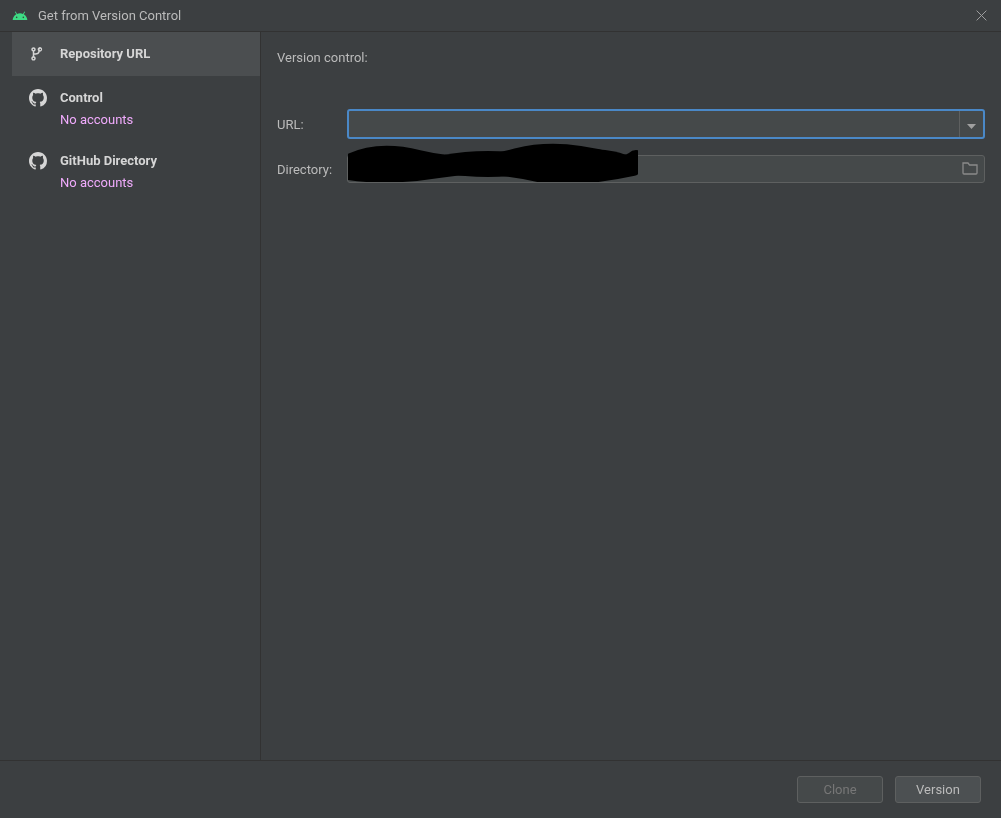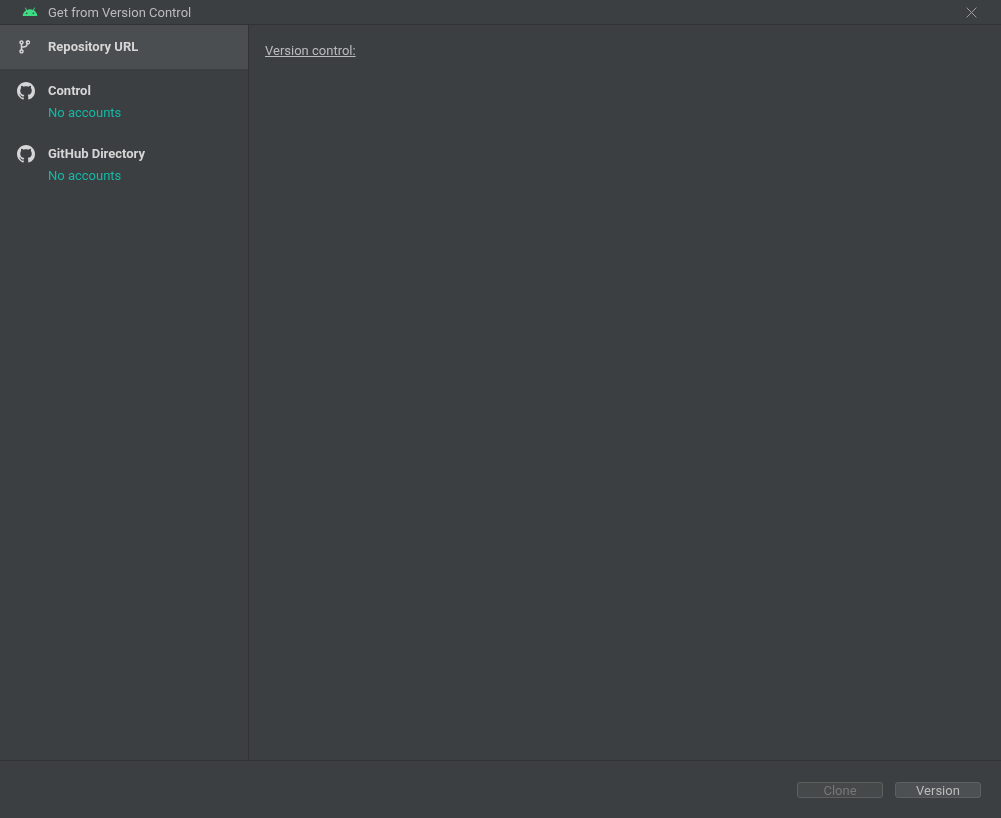--- a/index.html
+++ b/index.html
@@ -11,25 +11,25 @@
     body {
       width: 1001px;
       height: 818px;
       background: #3c3f41;
       color: #bbbbbb;
       overflow: hidden;
       display: flex;
       flex-direction: column;
     }
     .titlebar {
-      height: 25px;
-      background: #3c3f41;
-      display: flex;
-      align-items: center;
-      padding: 0 22px;
+      height: 32px;
+      background: #3c3f41;
+      display: flex;
+      align-items: center;
+      padding: 0 12px;
       border-bottom: 1px solid #323232;
     }
     .titlebar-icon {
       width: 16px;
       height: 16px;
       margin-right: 10px;
     }
     .titlebar-title {
       font-size: 13px;
       color: #bbbbbb;
@@ -43,20 +43,21 @@
       align-items: center;
       justify-content: center;
     }
     .titlebar-close svg {
       stroke: #a0a0a0;
     }
     .main-area {
       flex: 1;
       display: flex;
       min-height: 0;
+      padding-left: 12px;
     }
     .sidebar {
       width: 249px;
       background: #3c3f41;
       border-right: 1px solid #323232;
       display: flex;
       flex-direction: column;
     }
     .sidebar-item {
       padding: 12px 14px 12px 16px;
@@ -81,29 +82,28 @@
       flex-direction: column;
     }
     .sidebar-item-label {
       font-size: 13px;
       color: #d6d6d6;
       font-weight: bold;
       line-height: 20px;
     }
     .sidebar-item-sublabel {
       font-size: 13px;
-      color: #14b8a6;
+      color: #f0abfc;
       margin-top: 4px;
     }
     .content {
       flex: 1;
       padding: 18px 16px 16px 16px;
       background: #3c3f41;
       position: relative;
-      text-decoration: underline;
     }
     .form-row {
       display: flex;
       align-items: center;
       margin-bottom: 16px;
     }
     .form-label {
       width: 110px;
       text-align: left;
       font-size: 13px;
@@ -196,21 +196,21 @@
       height: 58px;
       border-top: 1px solid #323232;
       display: flex;
       align-items: center;
       justify-content: flex-end;
       padding: 0 20px;
       gap: 12px;
       background: #3c3f41;
     }
     .btn {
-      height: 16px;
+      height: 27px;
       min-width: 86px;
       border: 1px solid #5e6060;
       background: #4c5052;
       color: #bbbbbb;
       font-size: 13px;
       border-radius: 3px;
       cursor: pointer;
       padding: 0 16px;
     }
     .btn.disabled {
@@ -278,21 +278,56 @@
   </div>
 
   <div class="content">
 
     <div class="form-row">
       <span class="form-label">Version control:</span>
     </div>
 
     <div style="height:28px"></div>
 
-
+    <div class="form-row form-row-url">
+      <span class="form-label">URL:</span>
+      <div class="url-field-wrap">
+        <input class="url-input" type="text" value="" style="">
+        <div class="url-dropdown-btn">
+          <span>
+            <svg width="9" height="6" viewBox="0 0 9 6">
+                <path d="M0 0 L4.5 5 L9 0 Z" fill="#a0a0a0"></path>
+              </svg>
+          </span>
+        </div>
+      </div>
+    </div>
+
+    <div class="form-row form-row-dir">
+      <span class="form-label">Directory:</span>
+      <div class="dir-field-wrap">
+        <div class="redaction">
+          <svg viewBox="0 0 290 40" width="290" height="40">
+            <path d="M2 22 Q 30 8, 70 18 Q 120 30, 170 16 Q 210 6, 260 20 Q 280 26, 288 18" stroke="#000" stroke-width="20" fill="none" stroke-linecap="round"></path>
+            <path d="M0 30 Q 40 36, 90 28 Q 140 20, 190 32 Q 230 38, 285 26" stroke="#000" stroke-width="16" fill="none" stroke-linecap="round"></path>
+            <ellipse cx="40" cy="20" rx="38" ry="14" fill="#000"></ellipse>
+            <ellipse cx="140" cy="22" rx="60" ry="13" fill="#000"></ellipse>
+            <ellipse cx="240" cy="20" rx="45" ry="13" fill="#000"></ellipse>
+          </svg>
+        </div>
+        <input class="dir-input" type="text" value="" style="">
+        <div class="dir-browse-btn">
+          <span>
+            <svg width="16" height="14" viewBox="0 0 16 14">
+              <path d="M1 2 h5 l1.5 2 H15 v8 a1 1 0 0 1-1 1 H2 a1 1 0 0 1-1-1 Z" fill="none" stroke="#8a8a8a" stroke-width="1.3"></path>
+            </svg>
+          </span>
+        </div>
+      </div>
+    </div>
 
   </div>
 </div>
 
 <div class="footer">
   <button class="btn disabled">Clone</button>
   <button class="btn">Version</button>
 </div>
 
 </body></html>

